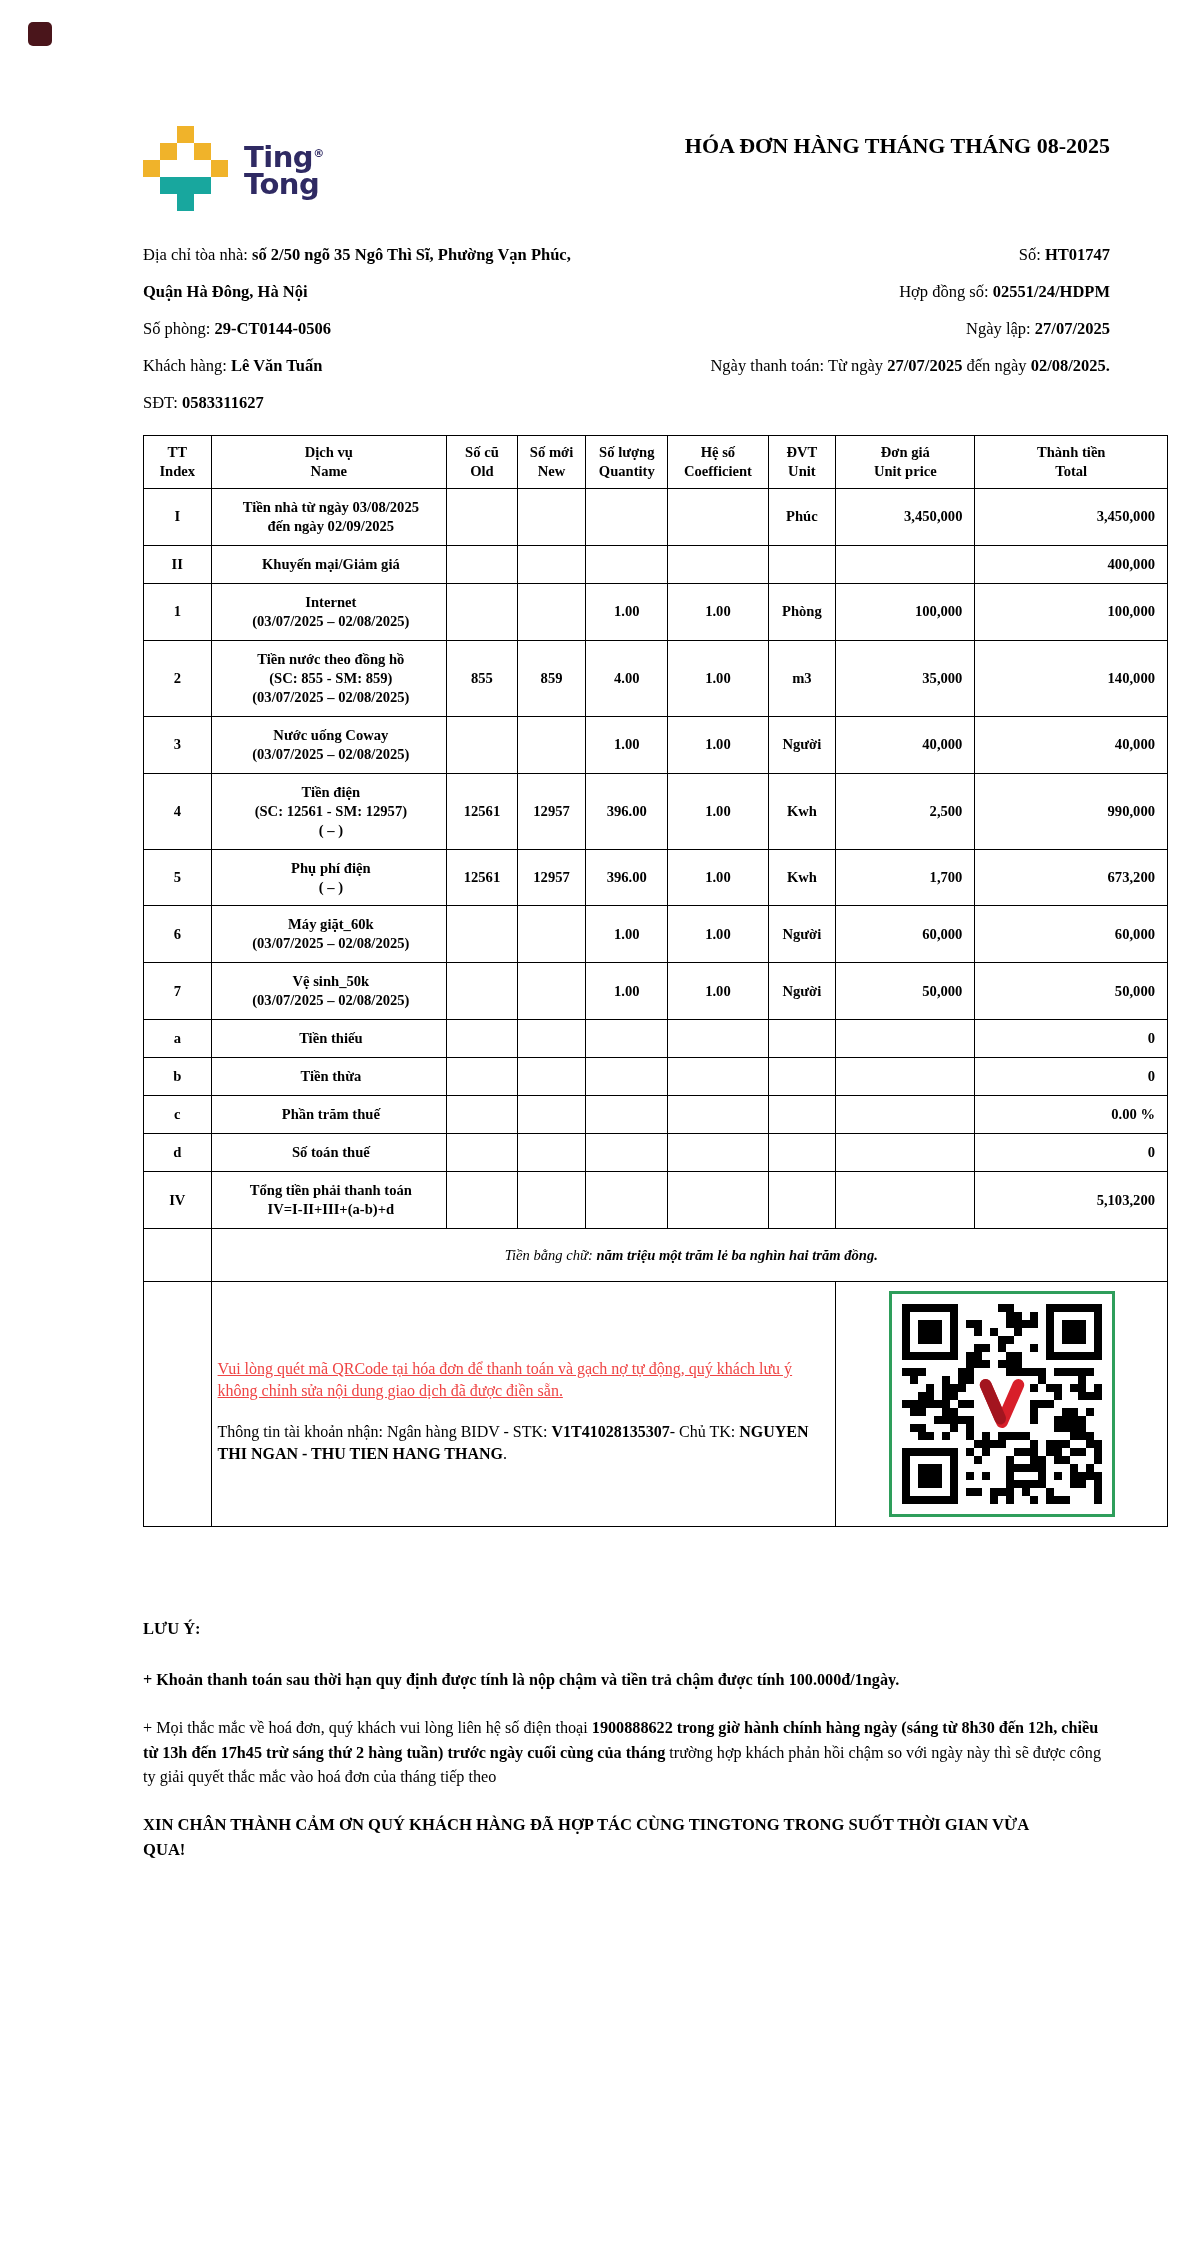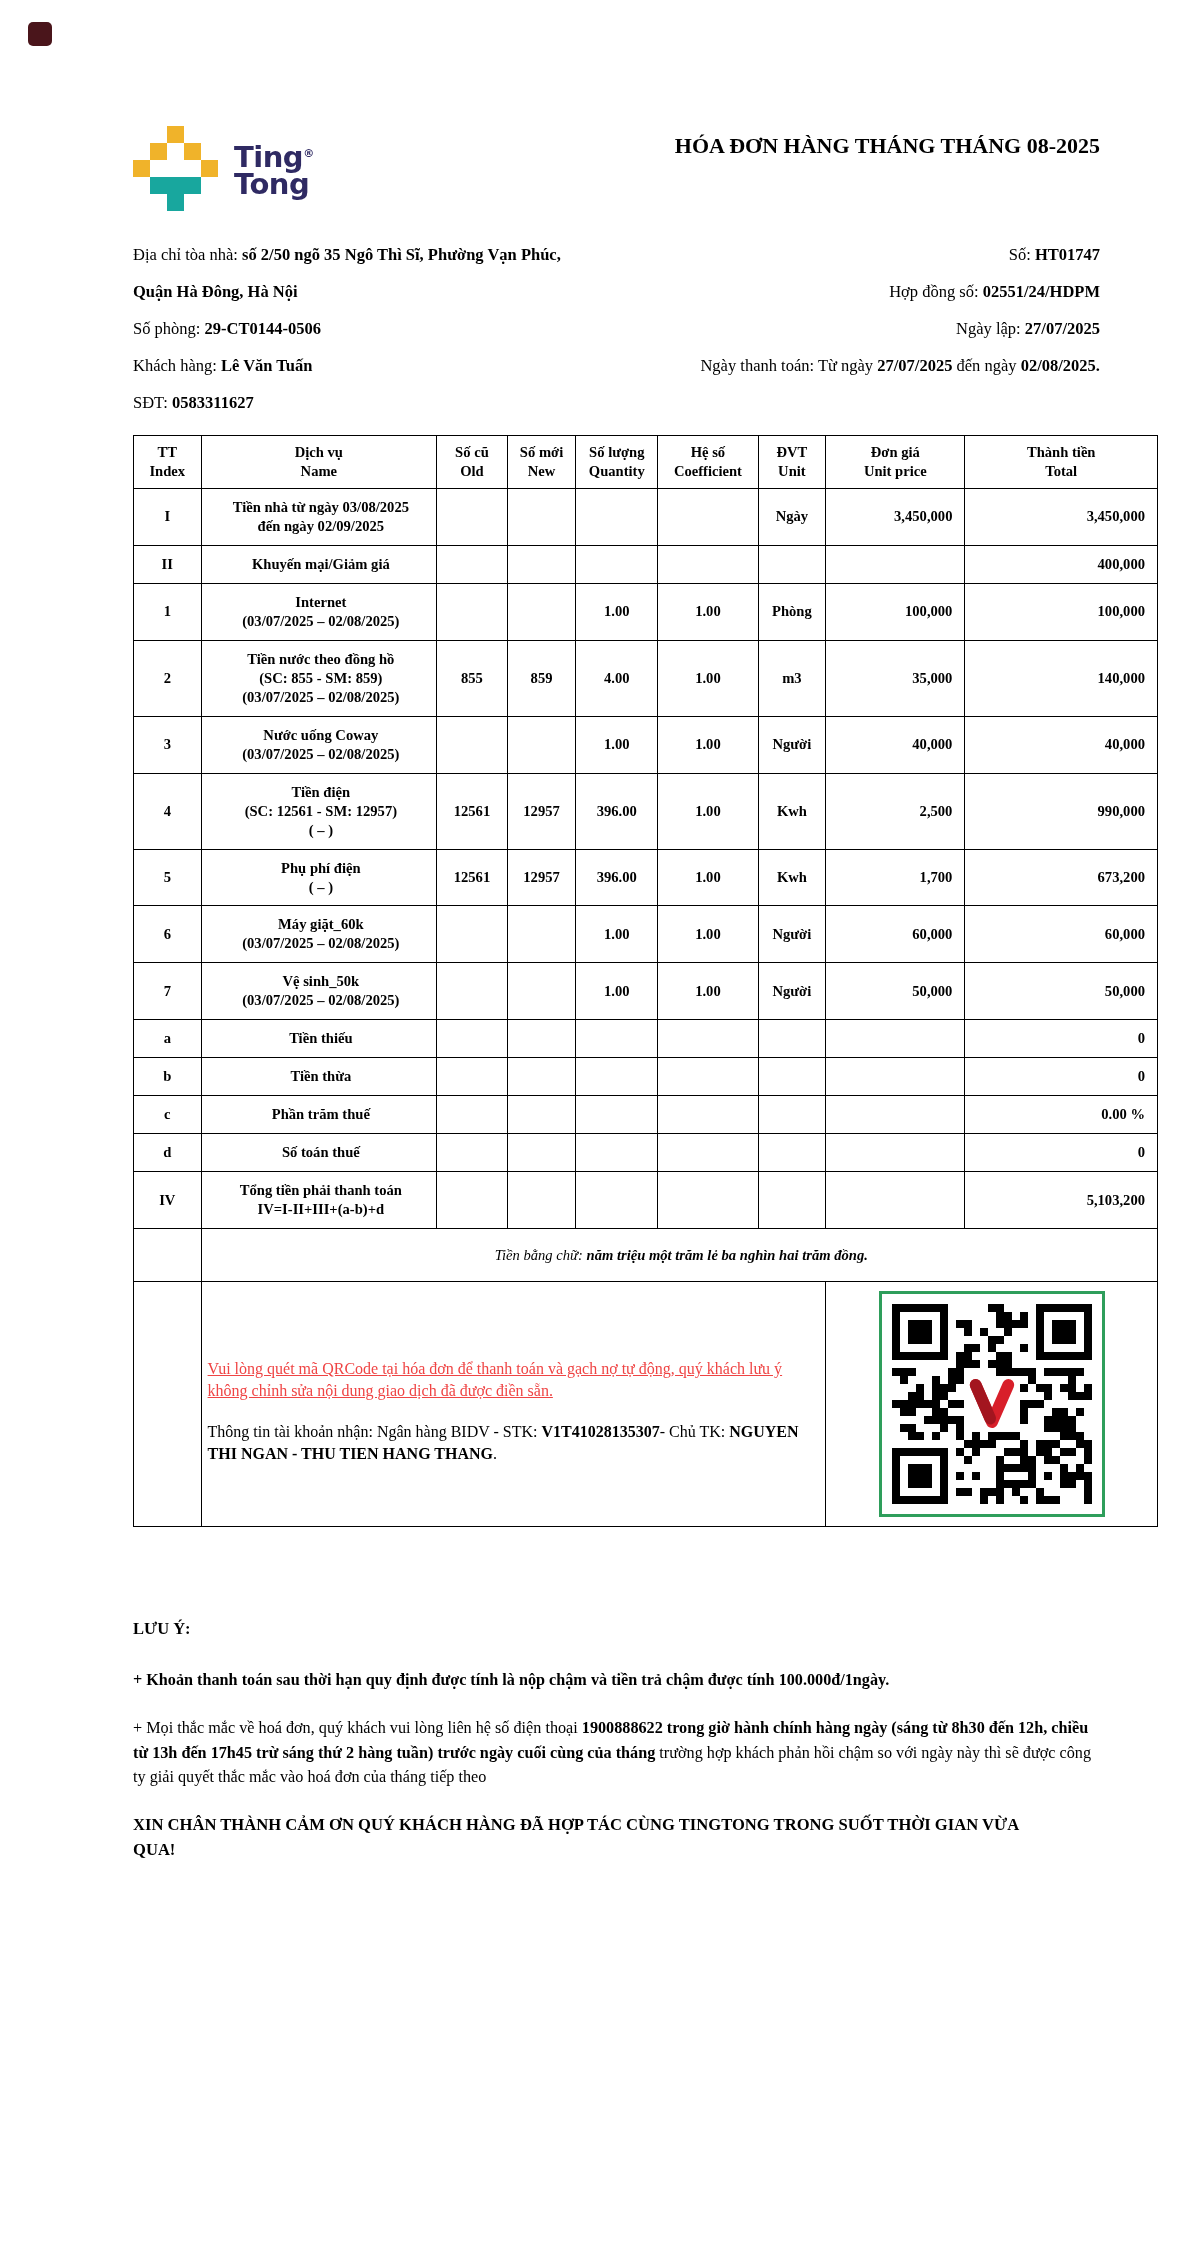--- a/index.html
+++ b/index.html
@@ -1,20 +1,20 @@
 <!DOCTYPE html>
 <html><head>
 <meta charset="utf-8">
 <style>
   html,body{margin:0;padding:0;background:#ffffff;}
   .page{position:relative;width:1200px;height:2259px;background:#fff;color:#000;
         font-family:"Liberation Serif","DejaVu Serif",serif;overflow:hidden;}
   .corner-mark{position:absolute;left:28px;top:22px;width:24px;height:24px;
         border-radius:5px;background:#4a151b;}
-  .content{position:absolute;left:133px;top:0;}
+  .content{position:absolute;left:143px;top:0;}
   
   .brand-row{display:flex;justify-content:space-between;align-items:flex-start;
         width:967px;margin-top:126px;}
   .logo{display:flex;align-items:center;gap:15px;}
   .logo-icon{position:relative;width:86px;height:86px;}
   .px{position:absolute;width:17px;height:17px;}
   .px.y{background:#f0b32a;} .px.t{background:#18a79e;}
   .px1{left:34px;top:0;} .px2{left:17px;top:17px;} .px3{left:51px;top:17px;}
   .px4{left:0;top:34px;} .px5{left:68px;top:34px;}
   .pxbar{position:absolute;left:17px;top:51px;width:51px;height:17px;background:#18a79e;}
@@ -160,21 +160,21 @@
           <tr>
       <td class="c">I</td>
       <td class="name">
               <div>Tiền nhà từ ngày 03/08/2025</div>
               <div>đến ngày 02/09/2025</div>
             </td>
       <td class="c"></td>
       <td class="c"></td>
       <td class="c"></td>
       <td class="c"></td>
-      <td class="c">Ngày</td>
+      <td class="c">Phúc</td>
       <td class="r">3,450,000</td>
       <td class="r">3,450,000</td>
     </tr>
           <tr>
       <td class="c">II</td>
       <td class="name">
               <div>Khuyến mại/Giảm giá</div>
             </td>
       <td class="c"></td>
       <td class="c"></td>

